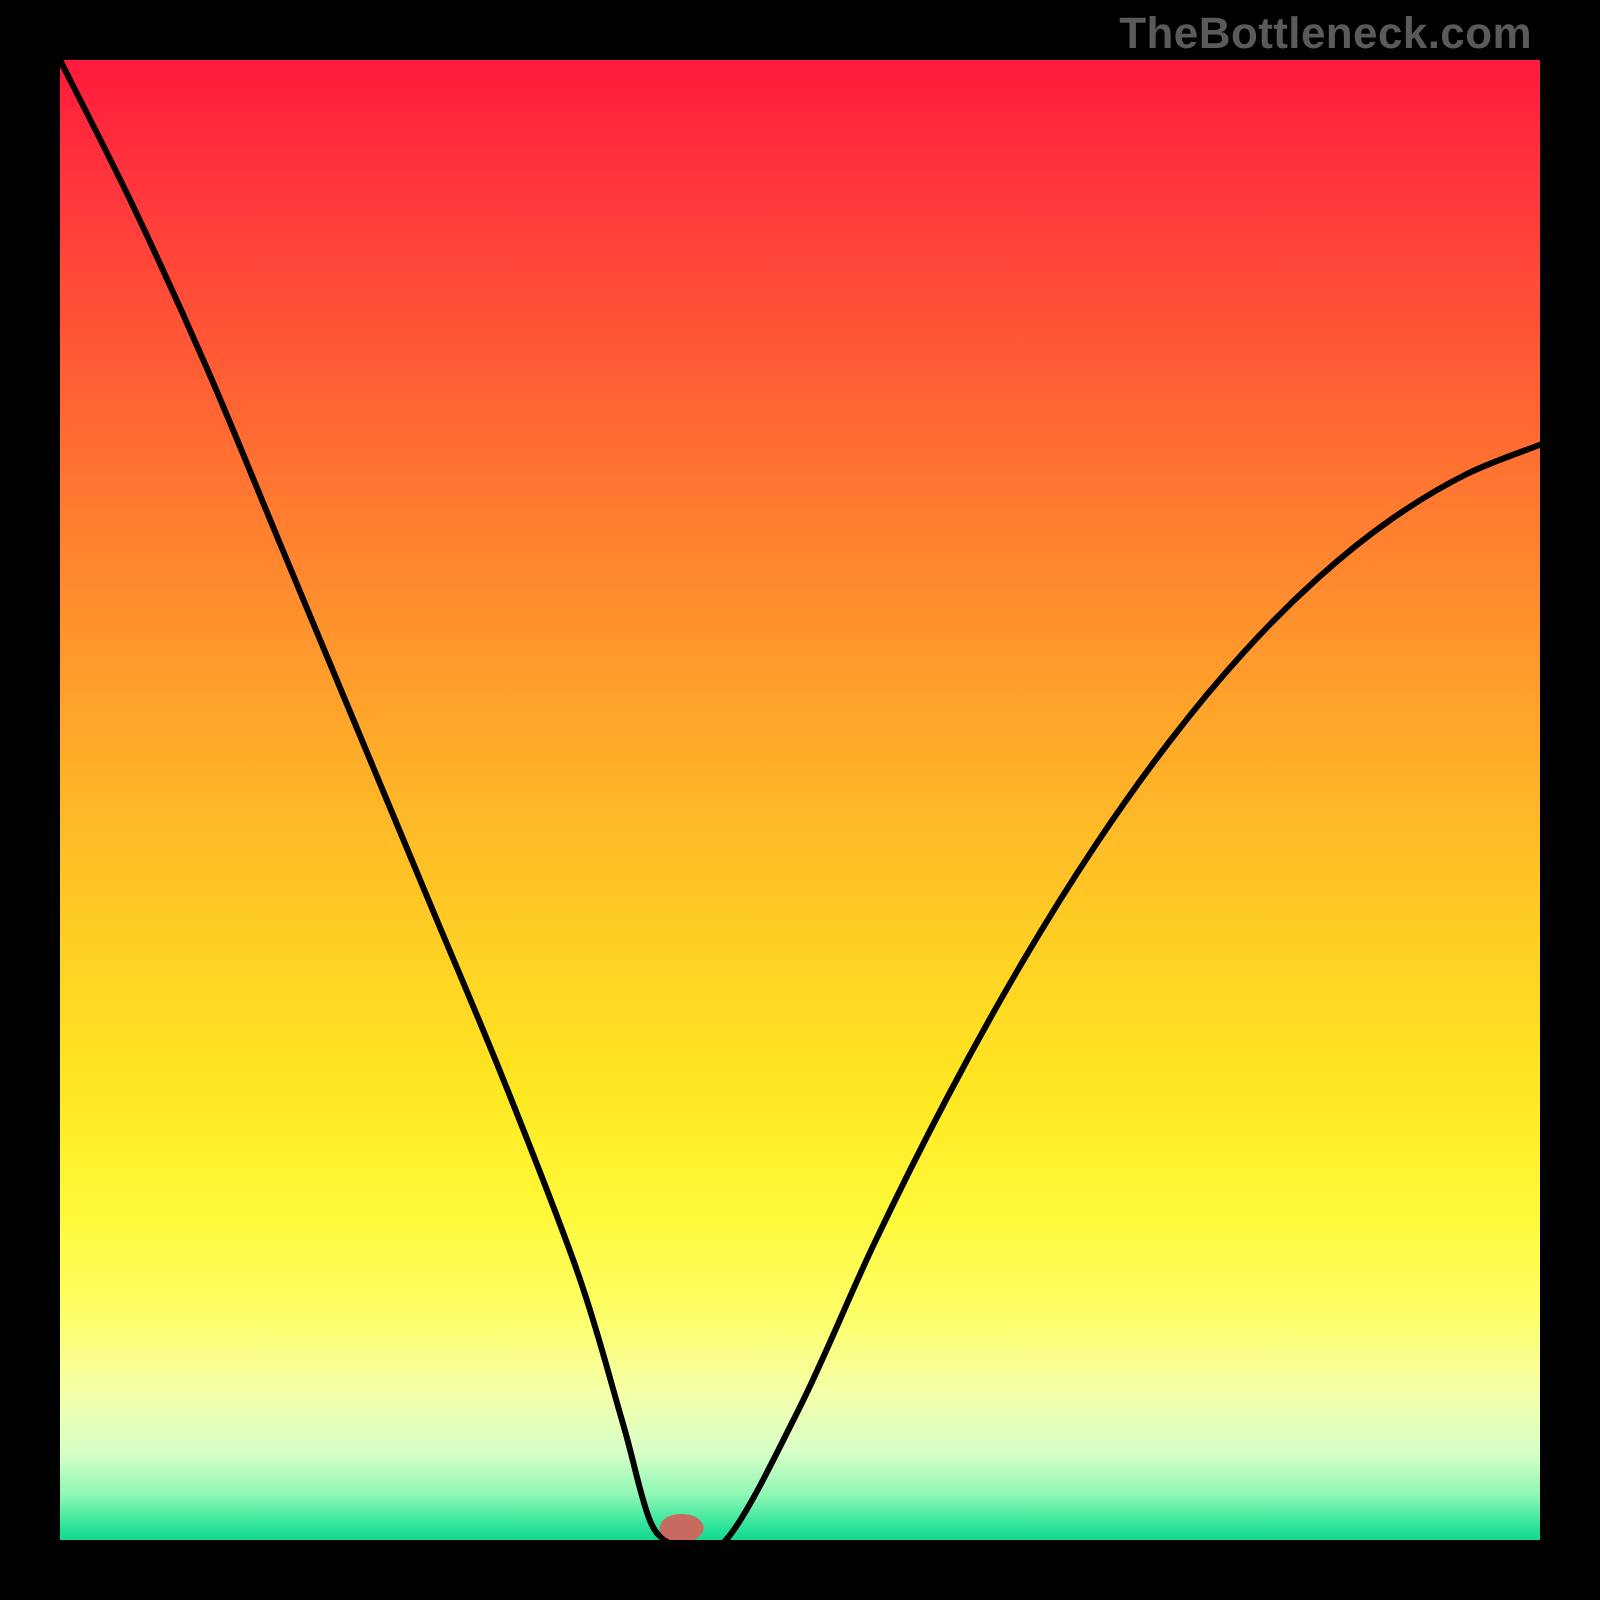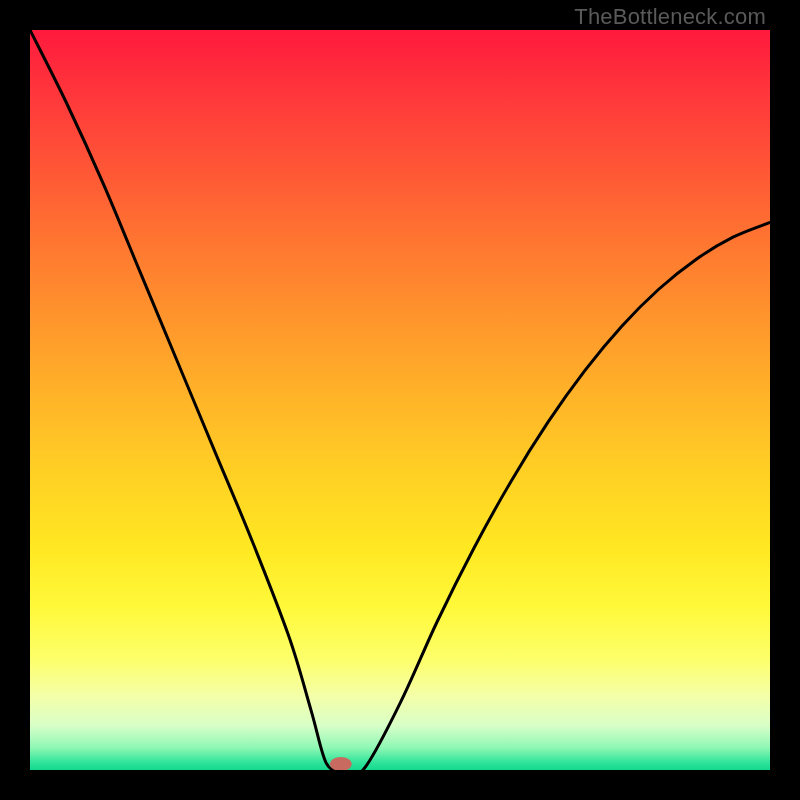--- a/index.html
+++ b/index.html
@@ -39,21 +39,21 @@
       #2fe49a 99%,
       #14d88f 100%
     );
   }
   .watermark {
     position: absolute;
     top: 4px;
     right: 34px;
     font-family: Arial, Helvetica, sans-serif;
     font-size: 22px;
-    font-weight: 400;
+    font-weight: 700;
     color: #5a5a5a;
     letter-spacing: 0.2px;
     user-select: none;
   }
   .curve-svg {
     position: absolute;
     left: 30px;
     top: 30px;
     width: 740px;
     height: 740px;

